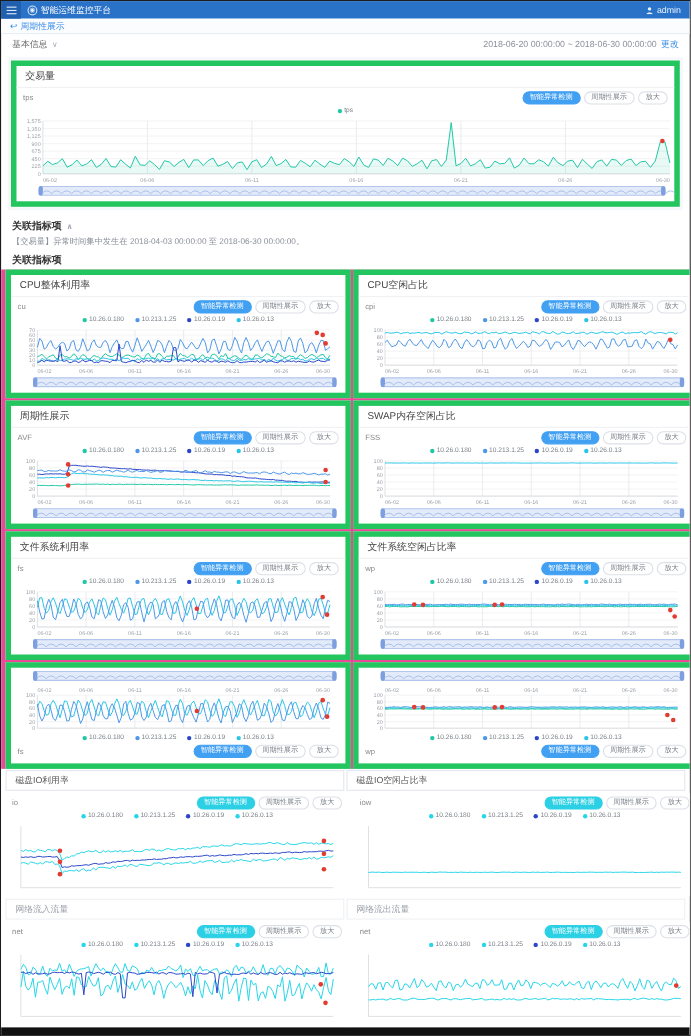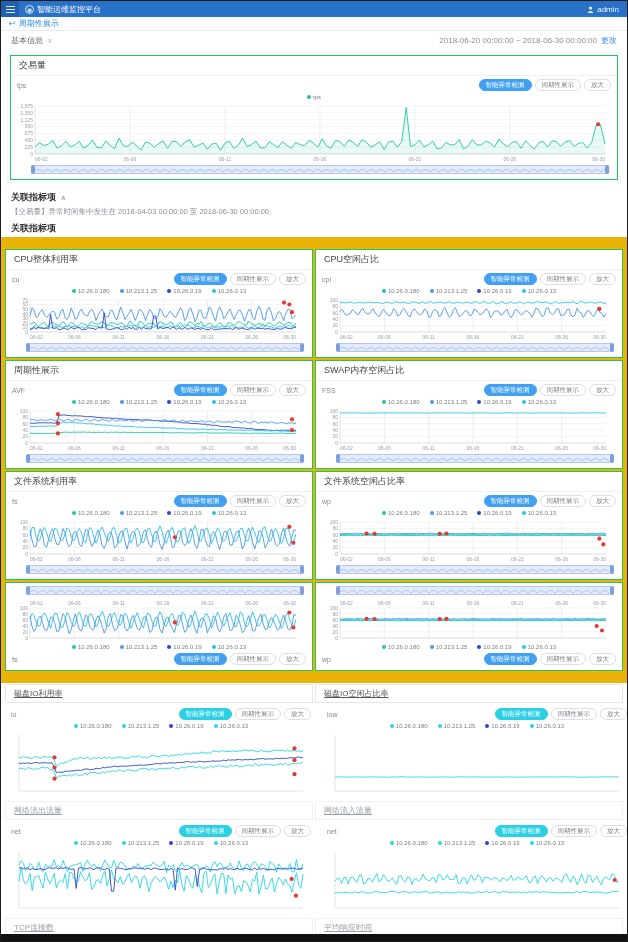--- a/index.html
+++ b/index.html
@@ -25,21 +25,21 @@
   .tabstrip .sp{flex:1}
   .tabstrip .x{color:#eaf3ff;font-size:9px;margin:0 2px 4px 0;cursor:pointer;}
   
   .introw{display:flex;align-items:center;padding:4px 10px;font-size:8px;color:#666;}
   .introw .sp{flex:1}
   .introw .dates{color:#8a8f99;}
   .introw .chg{color:#3a8ee6;margin-left:4px;cursor:pointer;}
   .caret{color:#aab;font-size:7px;margin-left:2px;}
   
   .main-wrap{margin:2px 6px 6px 6px;background:#f6f8fb;padding:3px;}
-  .panel{background:#fff;border:1px solid #22c55e;display:flex;flex-direction:column;}
+  .panel{background:#fff;border:5px solid #22c55e;display:flex;flex-direction:column;}
   .p-title{font-size:9px;color:#444;padding:3px 8px;border-bottom:1px solid #f0f1f4;}
   .p-body{display:flex;flex-direction:column;padding:2px 6px 4px 6px;}
   .p-toprow{display:flex;align-items:center;height:14px;}
   .p-sub{font-size:7px;color:#888;}
   .p-toprow .sp{flex:1}
   .p-btns{display:flex;gap:3px;align-items:center;}
   .btn{font-size:6.5px;line-height:1;padding:2px 6px;border-radius:8px;cursor:pointer;border:1px solid transparent;}
   .btn.primary{background:#42a0f2;color:#fff;border-color:#42a0f2;}
   .btn.primary.cyan{background:#2bd0e4;border-color:#2bd0e4;}
   .btn.outline{background:#fff;color:#7a7f88;border-color:#dcdfe6;}
@@ -49,28 +49,28 @@
   .p-chart{display:block;margin:1px 0;}
   .p-brush{position:relative;height:9px;background:#e3ebfa;border:1px solid #b3c7ec;border-radius:4px;margin:1px 2px 1px 14px;}
   .p-brush .h{position:absolute;top:-1px;width:4px;height:9px;background:#7d9fe0;border-radius:2px;cursor:ew-resize;}
   .p-brush .h.l{left:-1px}.p-brush .h.r{right:-1px}
   .p-brush svg{position:absolute;left:2px;top:0;}
   
   .panel.inv .p-brush{order:0}.panel.inv .p-chart{order:1}.panel.inv .p-legend{order:2}.panel.inv .p-toprow{order:3}
   
   .panel.plain{border:none;}
   
-  .grid{display:grid;grid-template-columns:1fr 1fr;gap:2px;background:#eab308;padding:12px 4px;}
+  .grid{display:grid;grid-template-columns:1fr 1fr;gap:2px;background:#ec4899;padding:0 4px;}
   .grid.white{background:#fff;gap:4px;padding:1px 4px;}
   .sect{padding:2px 10px;}
   .sect .s-title{font-size:9px;font-weight:bold;color:#333;}
   .sect .s-desc{font-size:7.5px;color:#8a8f99;margin-top:3px;}
   .sect .s-sub{font-size:9px;font-weight:bold;color:#333;margin-top:5px;}
   .hdr-row{display:grid;grid-template-columns:1fr 1fr;gap:2px;padding:1px 4px;background:#fff;}
-  .hdr-cell{border:1px solid #e4e7ed;background:#fff;font-size:8px;color:#555;padding:3px 8px;text-decoration:underline;}
+  .hdr-cell{border:1px solid #e4e7ed;background:#fff;font-size:8px;color:#555;padding:3px 8px;}
   .hdr-cell.faint{color:#9aa0a8;border-color:#eef0f3;}
   .footer{position:absolute;left:0;right:0;bottom:0;height:7px;background:#111;}
 </style>
 </head>
 <body>
 
 <div class="page">
 
   <div class="nav">
     <span class="burger">
@@ -858,22 +858,22 @@
       <svg class="p-chart" width="300" height="62">
             <line x1="8" y1="3" x2="8" y2="59" stroke="#d4d7dc" stroke-width="0.7"></line>
             <line x1="8" y1="59" x2="292" y2="59" stroke="#d4d7dc" stroke-width="0.7"></line>
             <path d="M8.0 45.2L10.2 44.9L12.4 44.8L14.6 45.1L16.8 44.8L19.0 45.0L21.2 45.2L23.4 45.0L25.6 44.9L27.8 45.2L30.0 44.9L32.2 44.9L34.4 45.0L36.6 45.0L38.8 45.2L41.0 44.8L43.2 45.0L45.4 45.0L47.6 44.9L49.8 45.0L52.0 44.9L54.2 45.2L56.4 45.1L58.6 44.9L60.8 45.2L63.0 45.2L65.2 44.9L67.4 45.0L69.6 45.2L71.8 44.8L74.0 44.8L76.2 44.9L78.4 44.8L80.7 45.2L82.9 45.0L85.1 45.1L87.3 44.9L89.5 45.2L91.7 44.8L93.9 45.0L96.1 45.0L98.3 45.2L100.5 44.9L102.7 45.2L104.9 45.0L107.1 45.0L109.3 45.1L111.5 45.1L113.7 44.9L115.9 45.1L118.1 45.0L120.3 44.8L122.5 45.1L124.7 45.2L126.9 45.1L129.1 44.9L131.3 44.8L133.5 45.0L135.7 44.8L137.9 45.1L140.1 45.1L142.3 44.8L144.5 45.0L146.7 45.1L148.9 44.9L151.1 44.9L153.3 45.2L155.5 45.1L157.7 44.8L159.9 45.1L162.1 44.8L164.3 45.2L166.5 45.0L168.7 45.0L170.9 44.8L173.1 45.2L175.3 45.1L177.5 45.0L179.7 44.8L181.9 45.0L184.1 45.1L186.3 45.0L188.5 45.1L190.7 45.1L192.9 45.1L195.1 45.2L197.3 44.9L199.5 45.0L201.7 45.1L203.9 44.9L206.1 45.1L208.3 44.8L210.5 44.9L212.7 44.9L214.9 45.1L217.1 45.0L219.3 45.0L221.6 45.0L223.8 44.8L226.0 45.0L228.2 44.8L230.4 45.2L232.6 44.9L234.8 45.0L237.0 44.9L239.2 44.8L241.4 44.8L243.6 45.0L245.8 45.0L248.0 44.8L250.2 45.2L252.4 45.2L254.6 45.1L256.8 45.1L259.0 45.2L261.2 45.0L263.4 45.0L265.6 44.8L267.8 45.2L270.0 44.9L272.2 45.1L274.4 44.8L276.6 45.0L278.8 44.8L281.0 44.9L283.2 44.8L285.4 44.8L287.6 45.0L289.8 44.8L292.0 45.1" fill="none" stroke="#25d6e8" stroke-width="0.9"></path>
           </svg>
 
     </div>
   </div>
     </div>
   <div class="hdr-row" id="hdr-net">
+      <div class="hdr-cell faint">网络流入流量</div>
       <div class="hdr-cell faint">网络流出流量</div>
-      <div class="hdr-cell faint">网络流入流量</div>
     </div>
   <div class="grid white" id="mount-plain2">
       <div class="panel plain">
 
     <div class="p-body">
       <div class="p-toprow">
         <span class="p-sub">net</span>
         <span class="sp"></span>
         <span class="p-btns">
           <span class="btn primary cyan">智能异常检测</span>

